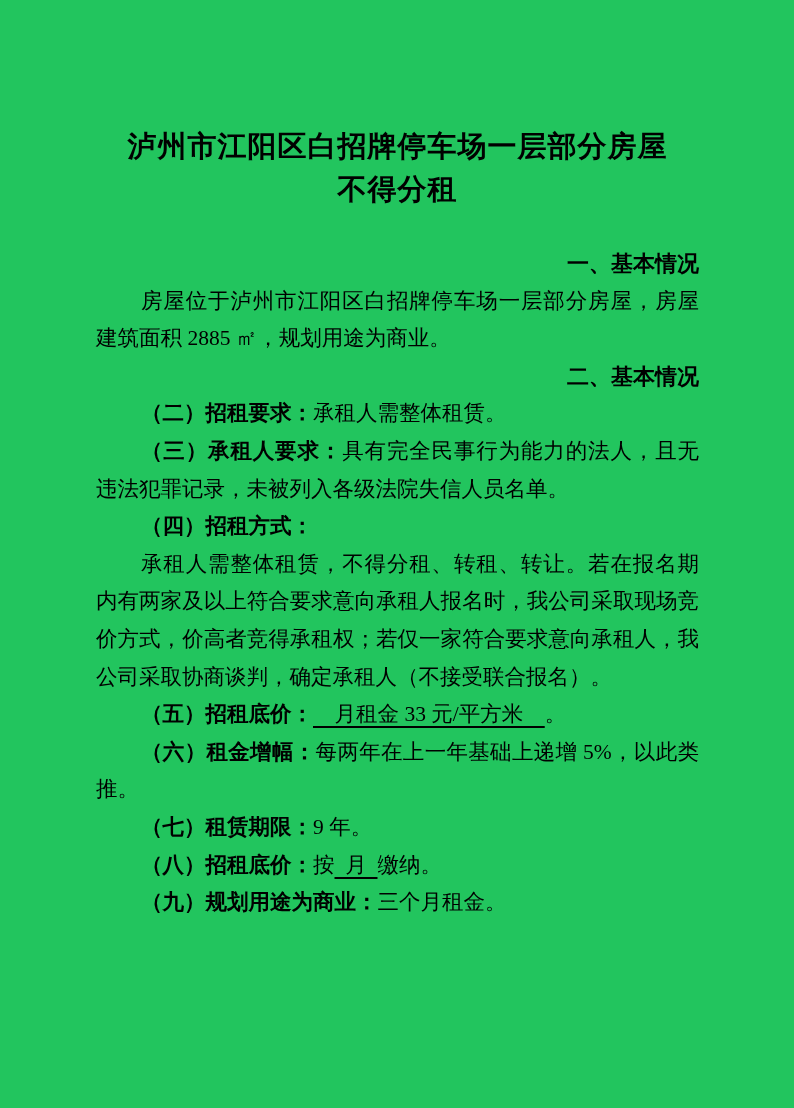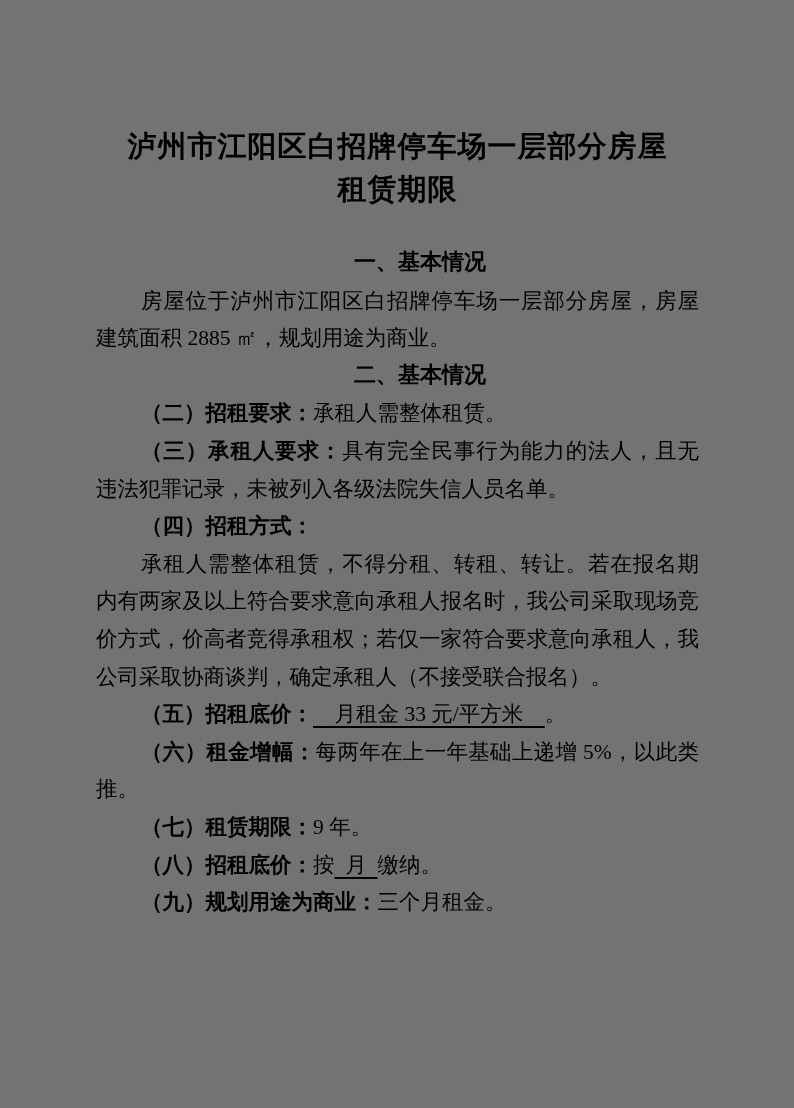--- a/index.html
+++ b/index.html
@@ -4,21 +4,21 @@
 <style>
   html, body {
     margin: 0;
     padding: 0;
     background: #ffffff;
   }
   .page {
     position: relative;
     width: 794px;
     height: 1108px;
-    background: #737373;
+    background: #22c55e;
     color: #000000;
     overflow: hidden;
     font-family: "Liberation Serif", "DejaVu Serif", serif;
   }
   .doc {
     position: absolute;
     left: 96px;
     top: 125px;
     width: 603px;
   }
@@ -32,25 +32,25 @@
     margin: 0 0 34px 0;
   }
   .line {
     font-size: 21.5px;
     line-height: 37.6px;
     text-align: justify;
     text-justify: inter-character;
     margin: 0;
   }
   .heading {
-    font-family: Liberation Mono, monospace;
+    font-family: Liberation Sans, sans-serif;
     font-weight: 700;
     font-size: 22px;
     text-indent: 45px;
-    text-align: center;
+    text-align: right;
   }
   .para {
     text-indent: 45px;
   }
   .seg {
     white-space: pre-wrap;
   }
   .bold {
     font-weight: 700;
   }
@@ -61,21 +61,21 @@
     font-family: Liberation Serif, serif;
   }
 </style>
 </head>
 <body>
 
 <div class="page">
   <div class="doc">
     <h1 class="title">
       <div>泸州市江阳区白招牌停车场一层部分房屋</div>
-      <div>租赁期限</div>
+      <div>不得分租</div>
     </h1>
     <div id="doc-body">
         <div class="line heading">一、基本情况</div>
         <div class="line para"><span class="seg">房屋位于泸州市江阳区白招牌停车场一层部分房屋，房屋建筑面积 2885 ㎡，规划用途为商业。</span></div>
         <div class="line heading">二、基本情况</div>
         <div class="line para"><span class="seg bold">（二）</span><span class="seg bold">招租要求：</span><span class="seg">承租人需整体租赁。</span></div>
         <div class="line para"><span class="seg bold">（三）</span><span class="seg bold">承租人要求：</span><span class="seg">具有完全民事行为能力的法人，且无违法犯罪记录，未被列入各级法院失信人员名单。</span></div>
         <div class="line para"><span class="seg bold">（四）</span><span class="seg bold">招租方式：</span></div>
         <div class="line para"><span class="seg">承租人需整体租赁，不得分租、转租、转让。若在报名期内有两家及以上符合要求意向承租人报名时，我公司采取现场竞价方式，价高者竞得承租权；若仅一家符合要求意向承租人，我公司采取协商谈判，确定承租人（不接受联合报名）。</span></div>
         <div class="line para"><span class="seg bold">（五）</span><span class="seg bold">招租底价：</span><span class="seg u">　月租金 33 元/平方米　</span><span class="seg">。</span></div>

